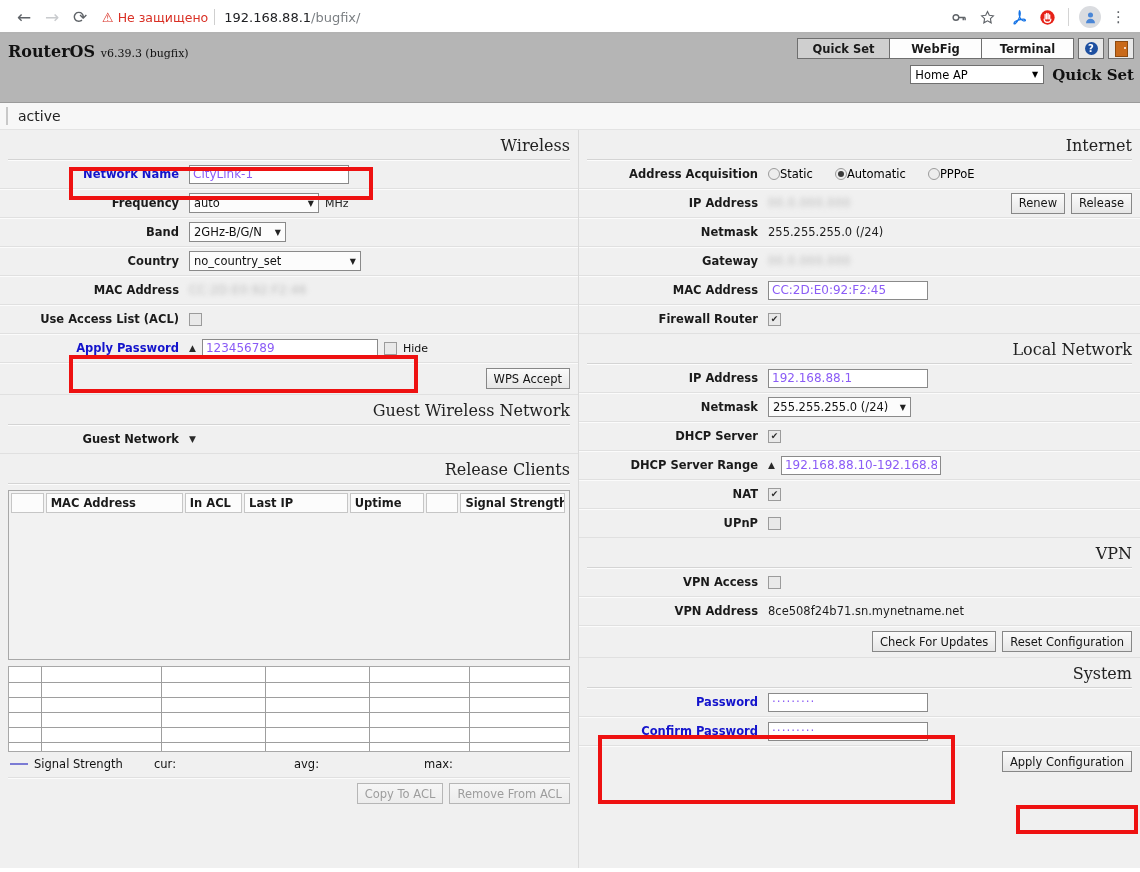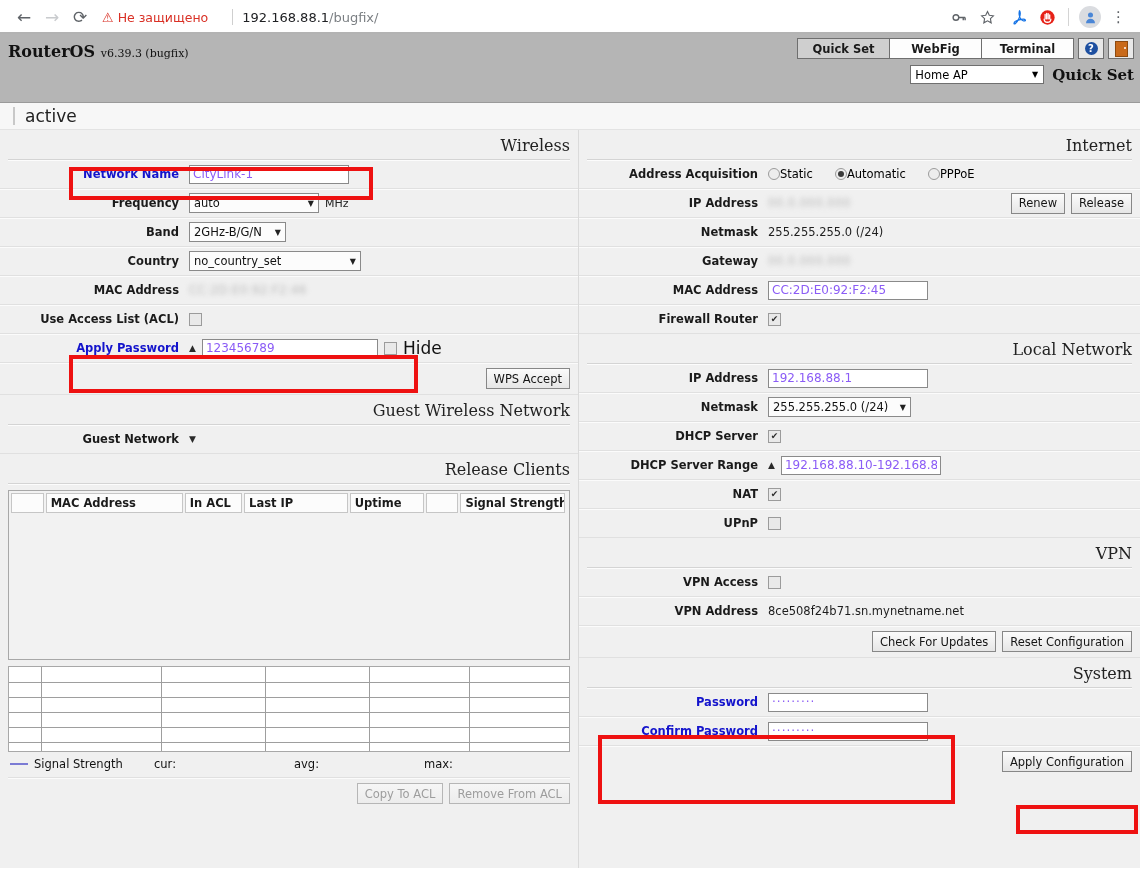--- a/index.html
+++ b/index.html
@@ -55,21 +55,21 @@
   }
   .warn-icon {
     color: #d93025;
     font-size: 13px;
     margin-right: 4px;
     flex: none;
   }
   .warn-text {
     color: #d93025;
     font-size: 12.5px;
-    margin-right: 24px;
+    margin-right: 6px;
     white-space: nowrap;
   }
   .omni-sep {
     width: 1px; height: 16px; background: #cfcfcf; margin-right: 9px; flex: none;
   }
   .url-host { color: #202124; font-size: 13px; }
   .url-path { color: #7b7f83; font-size: 13px; }
   .omni-actions { display: flex; align-items: center; gap: 2px; flex: none; }
   .omni-actions .ic {
     width: 26px; height: 26px;
@@ -173,25 +173,25 @@
 
   
   #active-strip {
     height: 26px;
     background: #f7f7f7;
     border-bottom: 1px solid #e3e3e3;
     display: flex;
     align-items: center;
   }
   #active-strip .lbl {
-    font-size: 17px;
+    font-size: 14px;
     color: #222;
     padding-left: 10px;
     border-left: 2px solid #c8c8c8;
-    margin-left: 13px;
+    margin-left: 6px;
     line-height: 18px;
   }
 
   
   #main {
     display: flex;
     background: #f0f0f0;
     height: 738px;
   }
   .panel { position: relative; }
@@ -263,21 +263,21 @@
 
   .cb {
     width: 13px; height: 13px;
     border: 1px solid #9b9b9b;
     background: #e9e9e9;
     display: inline-flex; align-items: center; justify-content: center;
     font-size: 10px; color: #2b2b2b; line-height: 1;
     box-sizing: border-box;
   }
   .cb.checked::after { content: "✔"; font-size: 9px; }
-  .cb-label { font-size: 17px; color: #111; }
+  .cb-label { font-size: 11px; color: #111; }
 
   .radio {
     width: 12px; height: 12px; border-radius: 50%;
     border: 1px solid #9b9b9b; background: #ededed;
     display: inline-flex; align-items: center; justify-content: center;
     box-sizing: border-box;
   }
   .radio.on::after {
     content: ""; width: 6px; height: 6px; border-radius: 50%; background: #3a3a3a;
   }

